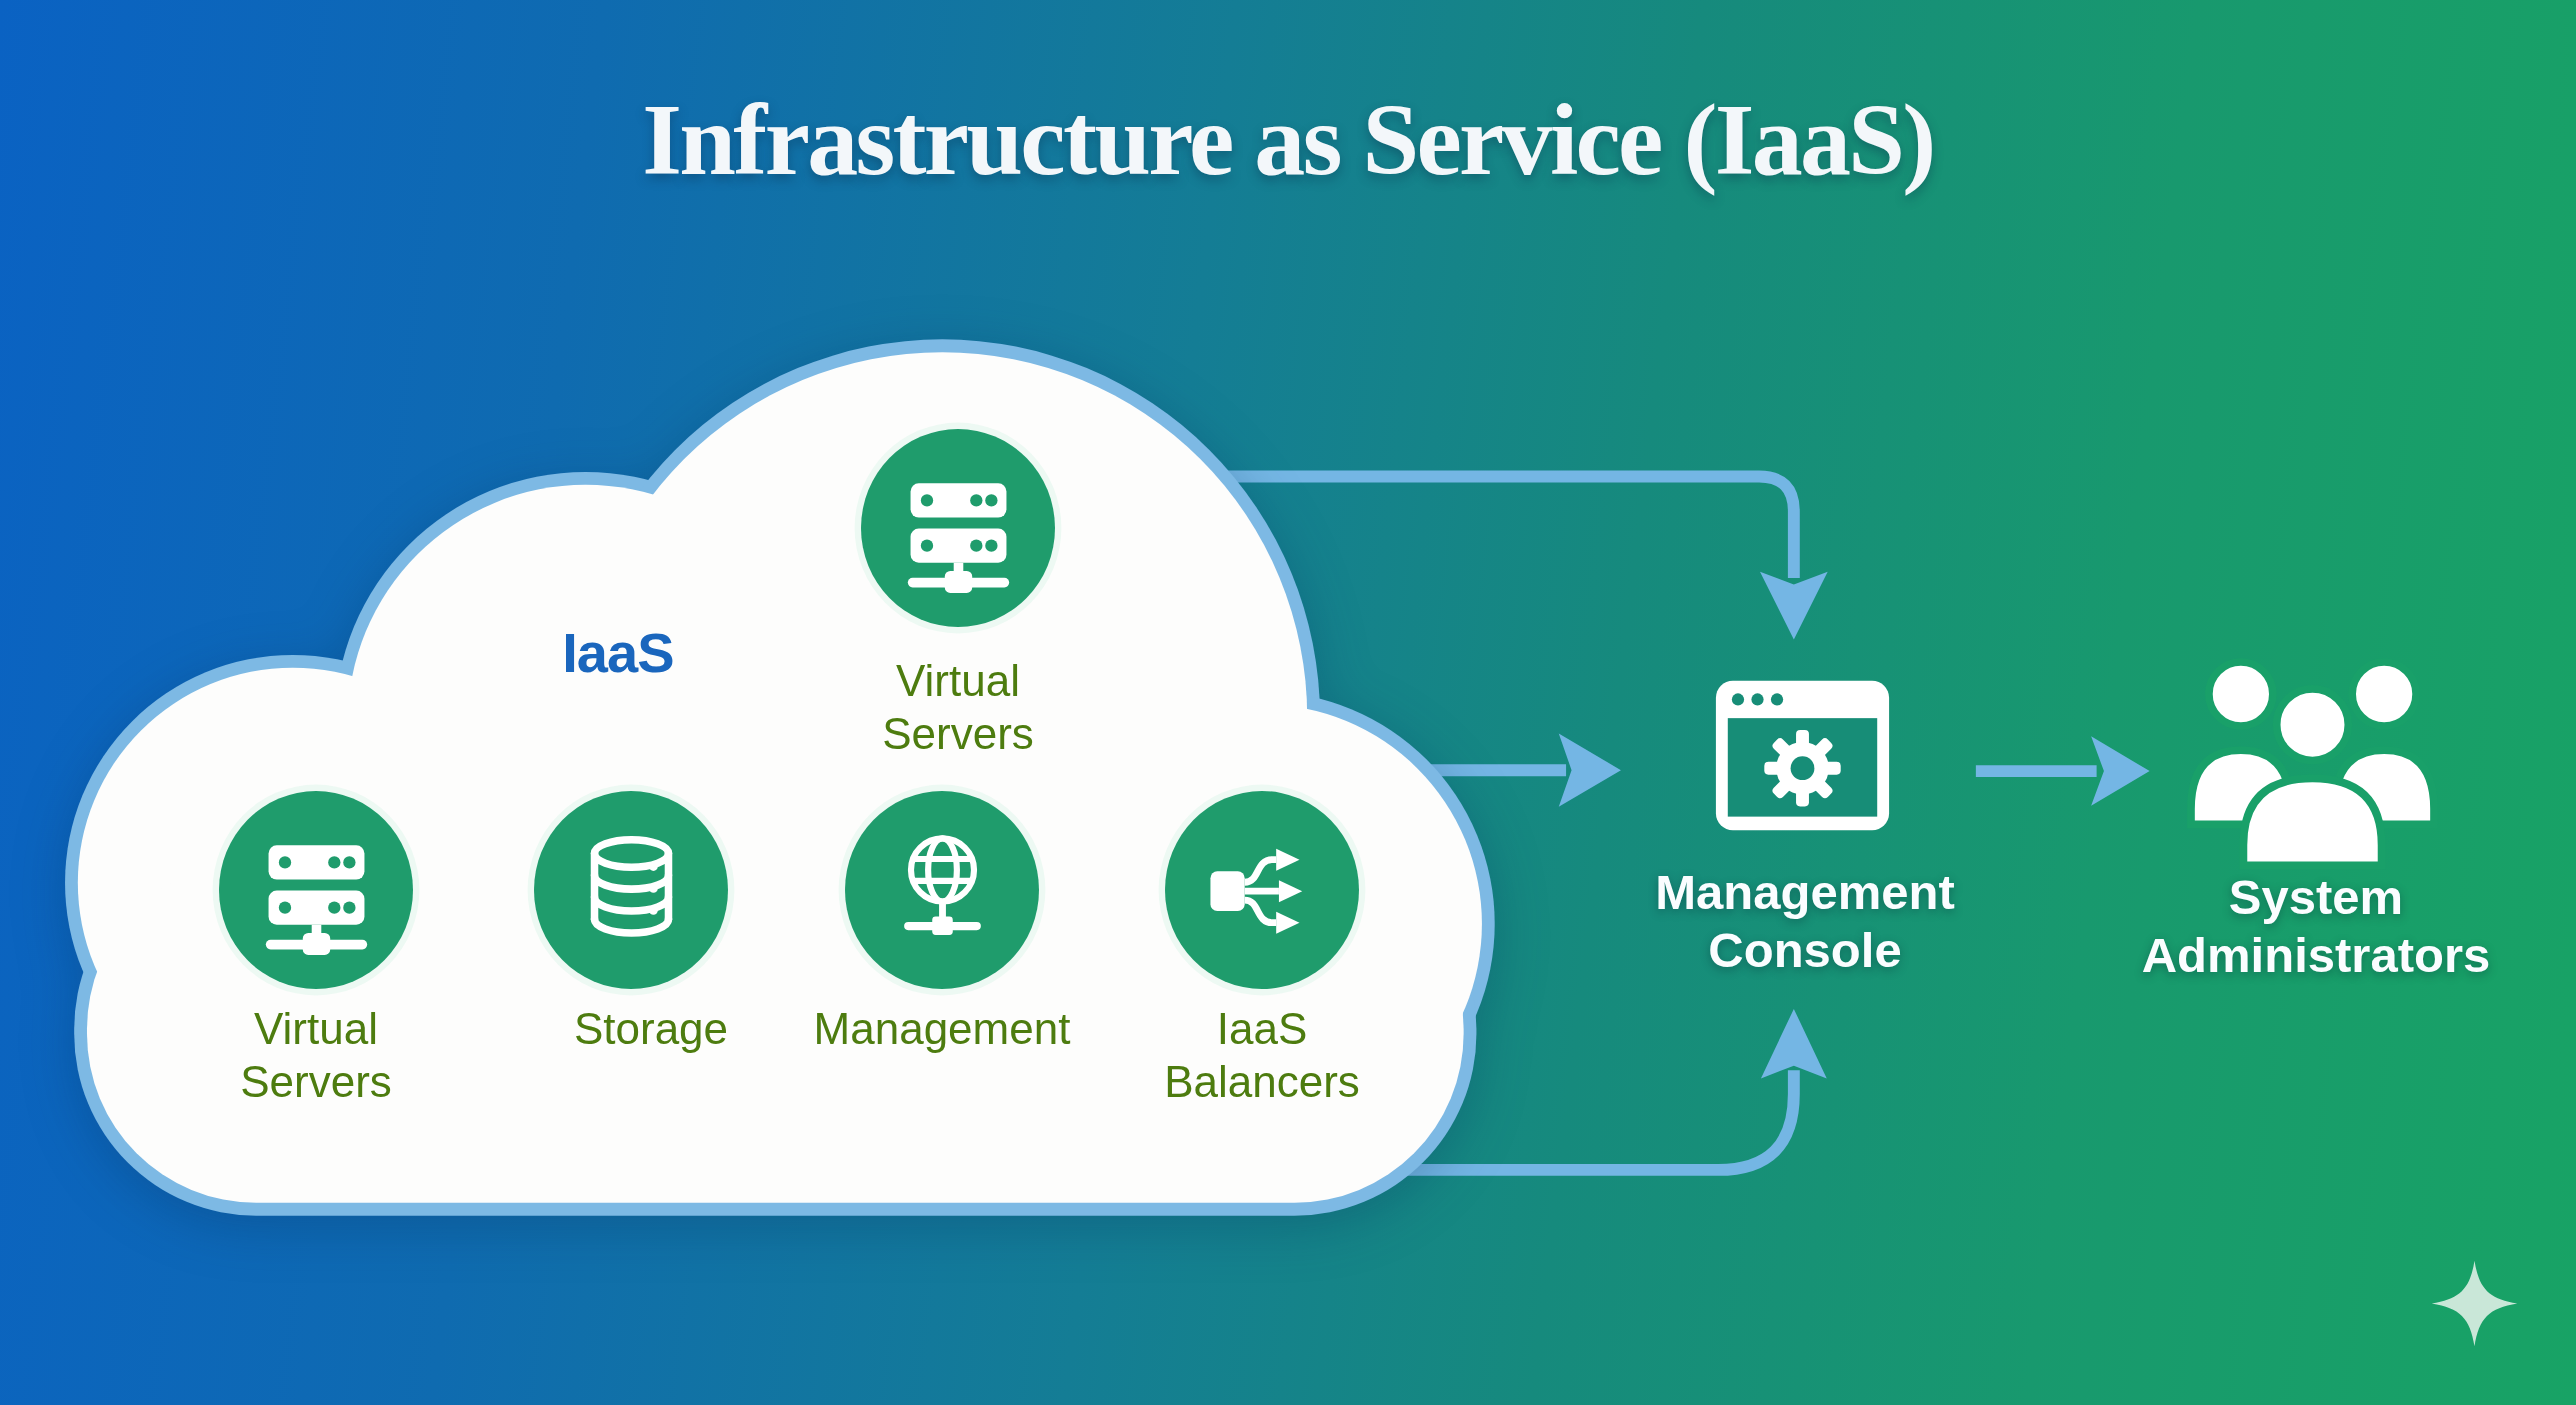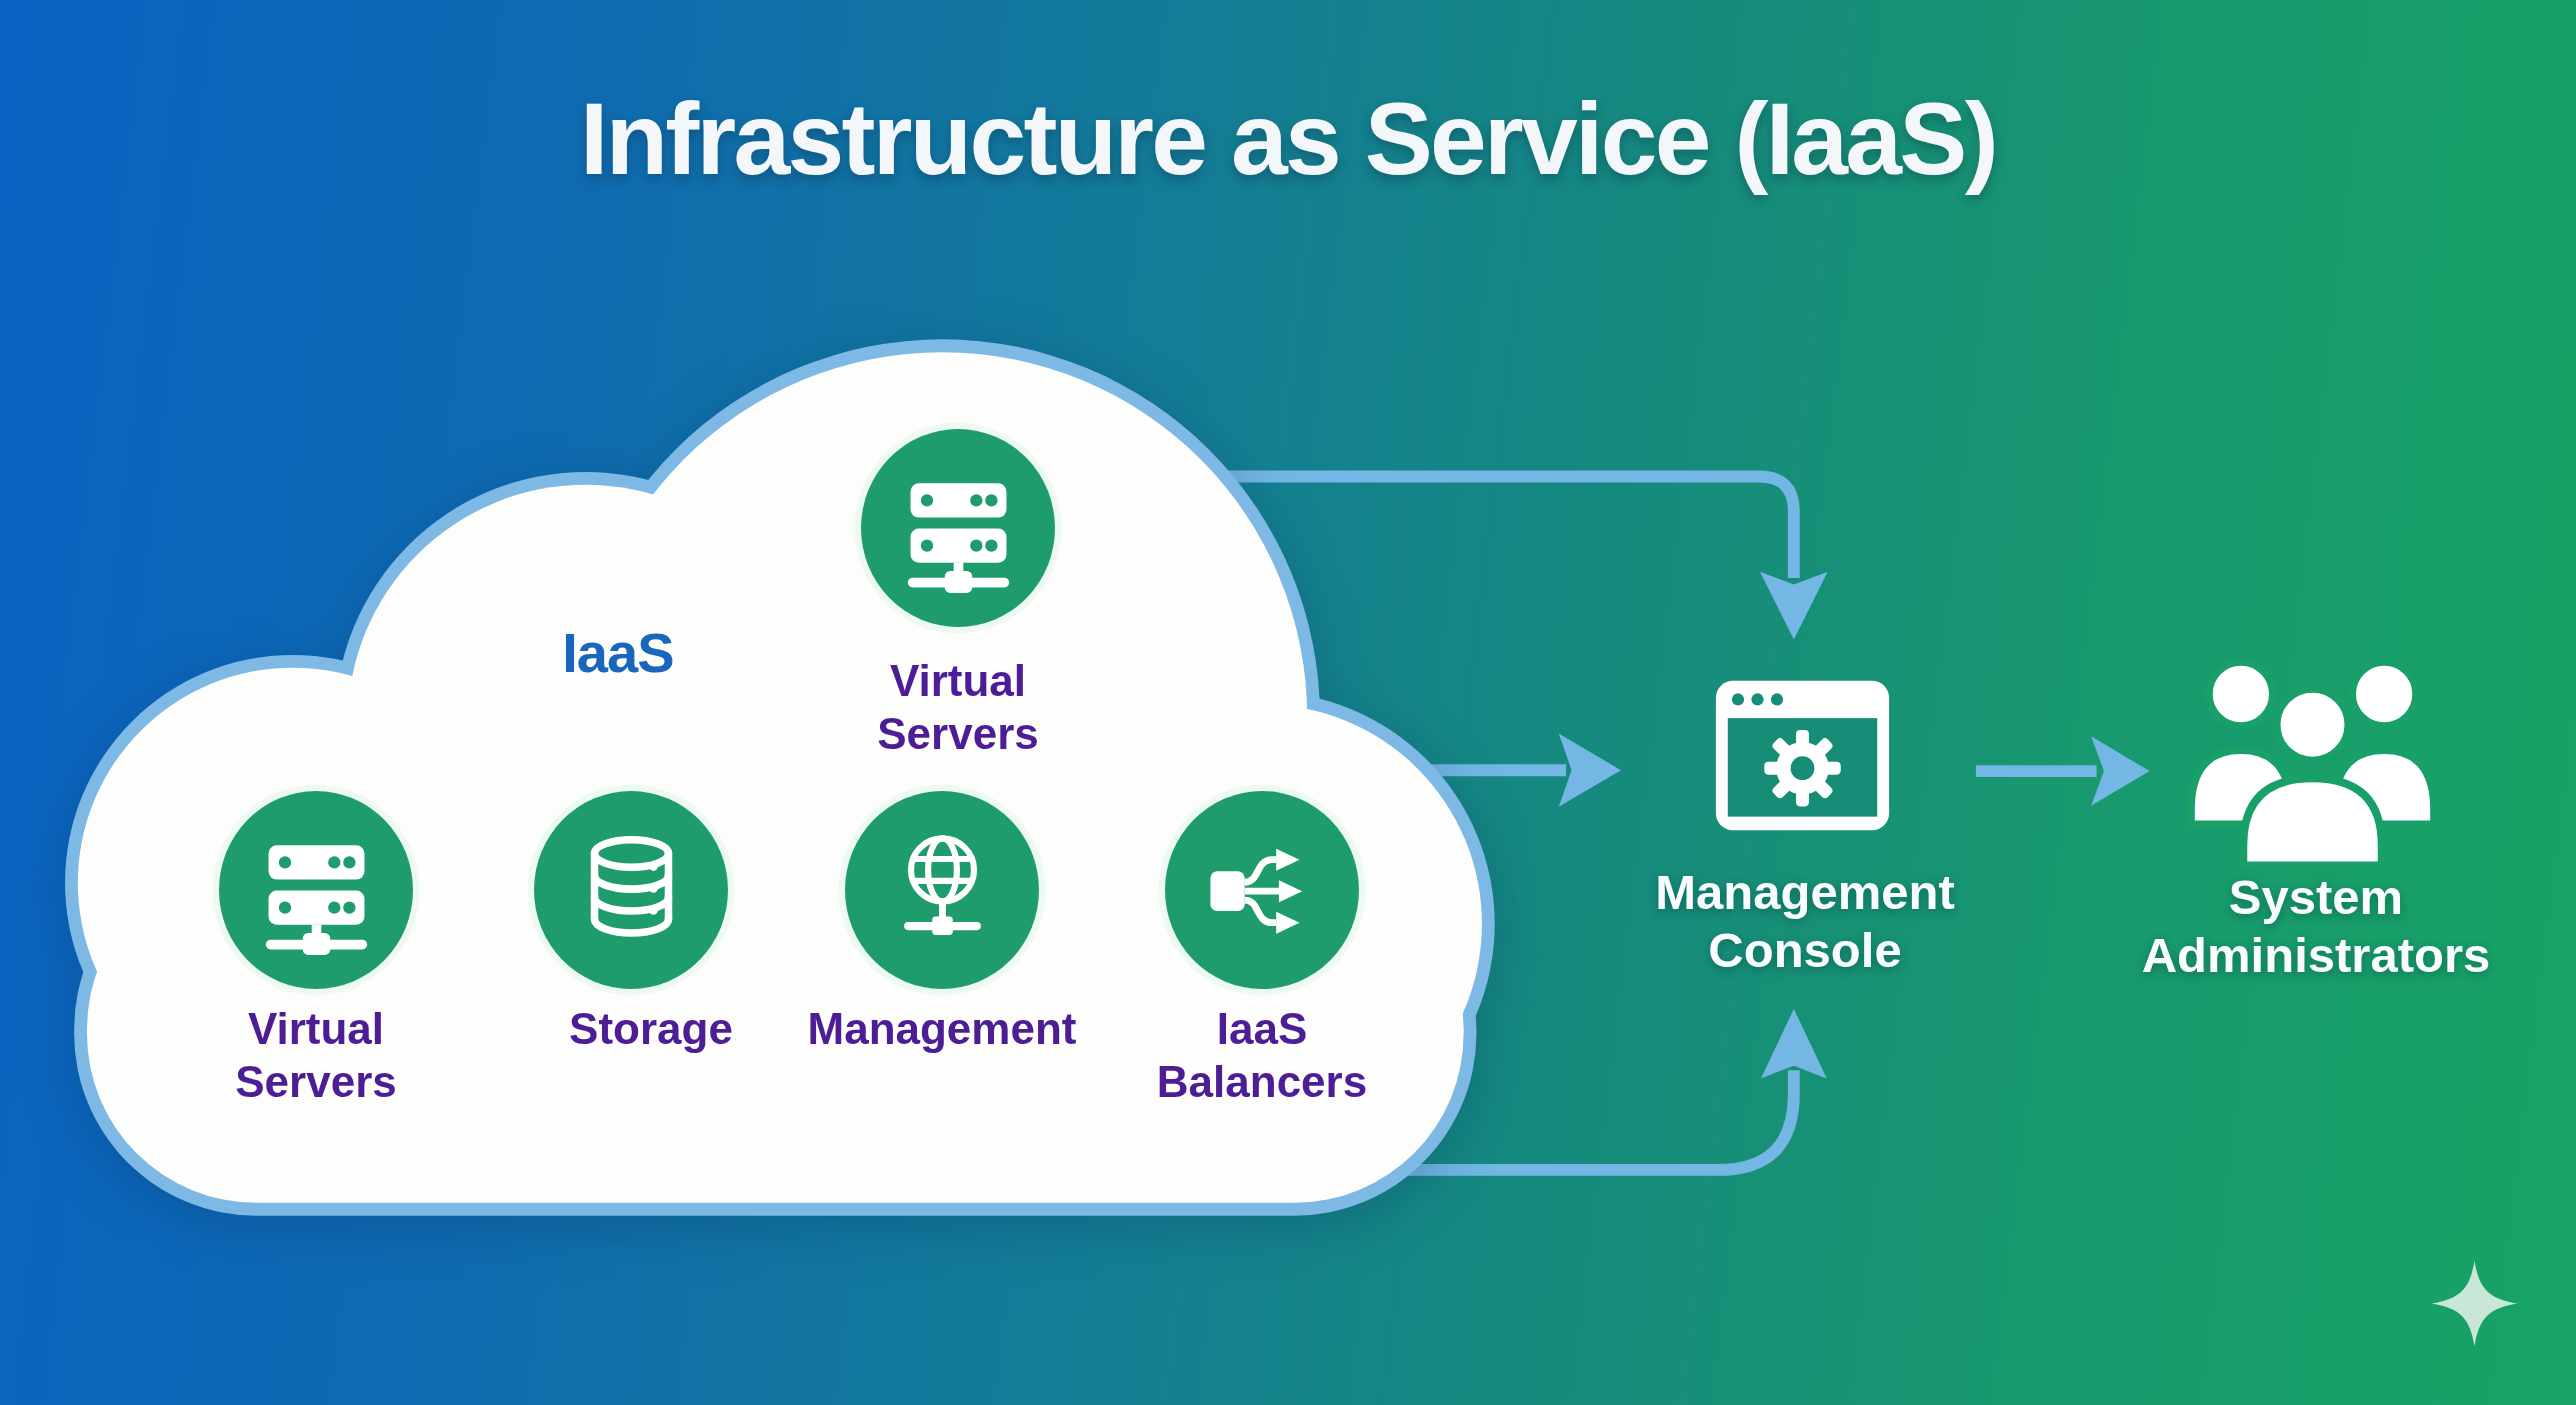--- a/index.html
+++ b/index.html
@@ -7,31 +7,32 @@
     width:2576px;height:1405px;position:relative;overflow:hidden;
     font-family:"Liberation Sans",sans-serif;
     background:linear-gradient(97deg,#0a62c3 0%,#0f6bb0 22%,#147d95 45%,#168a7d 62%,#18996e 80%,#18a365 100%);
   }
   .abs{position:absolute}
   .label{white-space:pre-line;text-align:center}
   .page-title{
     left:0;top:81px;width:2576px;text-align:center;
     font-size:102px;font-weight:700;letter-spacing:-2.7px;color:#f3f7fa;
     text-shadow:0 4.6px 11px rgba(8,40,70,.35);
+    font-family:Liberation Serif, serif;
   }
   .iaas-label{
     left:435px;top:620px;width:366px;text-align:center;
     font-size:56px;font-weight:700;color:#1a66bd;letter-spacing:-0.9px;
   }
   .icon-circle{
     width:194px;height:198px;border-radius:50%;background:#1f9c6c;
     display:flex;align-items:center;justify-content:center;
     box-shadow:0 0 0 6.4px rgba(140,225,190,.14);
   }
-  .cloud-label{font-size:44px;font-weight:700;color:#4c1d95;line-height:1.2;width:366px}
+  .cloud-label{font-size:44px;font-weight:400;color:#4d7c0f;line-height:1.2;width:366px}
   .white-label{
     font-size:49px;font-weight:700;color:#fafdff;line-height:1.18;width:366px;
     text-shadow:0 2.7px 9.1px rgba(0,35,45,.35);
   }
   #diagram-canvas{left:0;top:0}
   .cloud-g{filter:drop-shadow(0 12px 28px rgba(5,45,90,.28))}
 </style>
 </head>
 <body>
 

